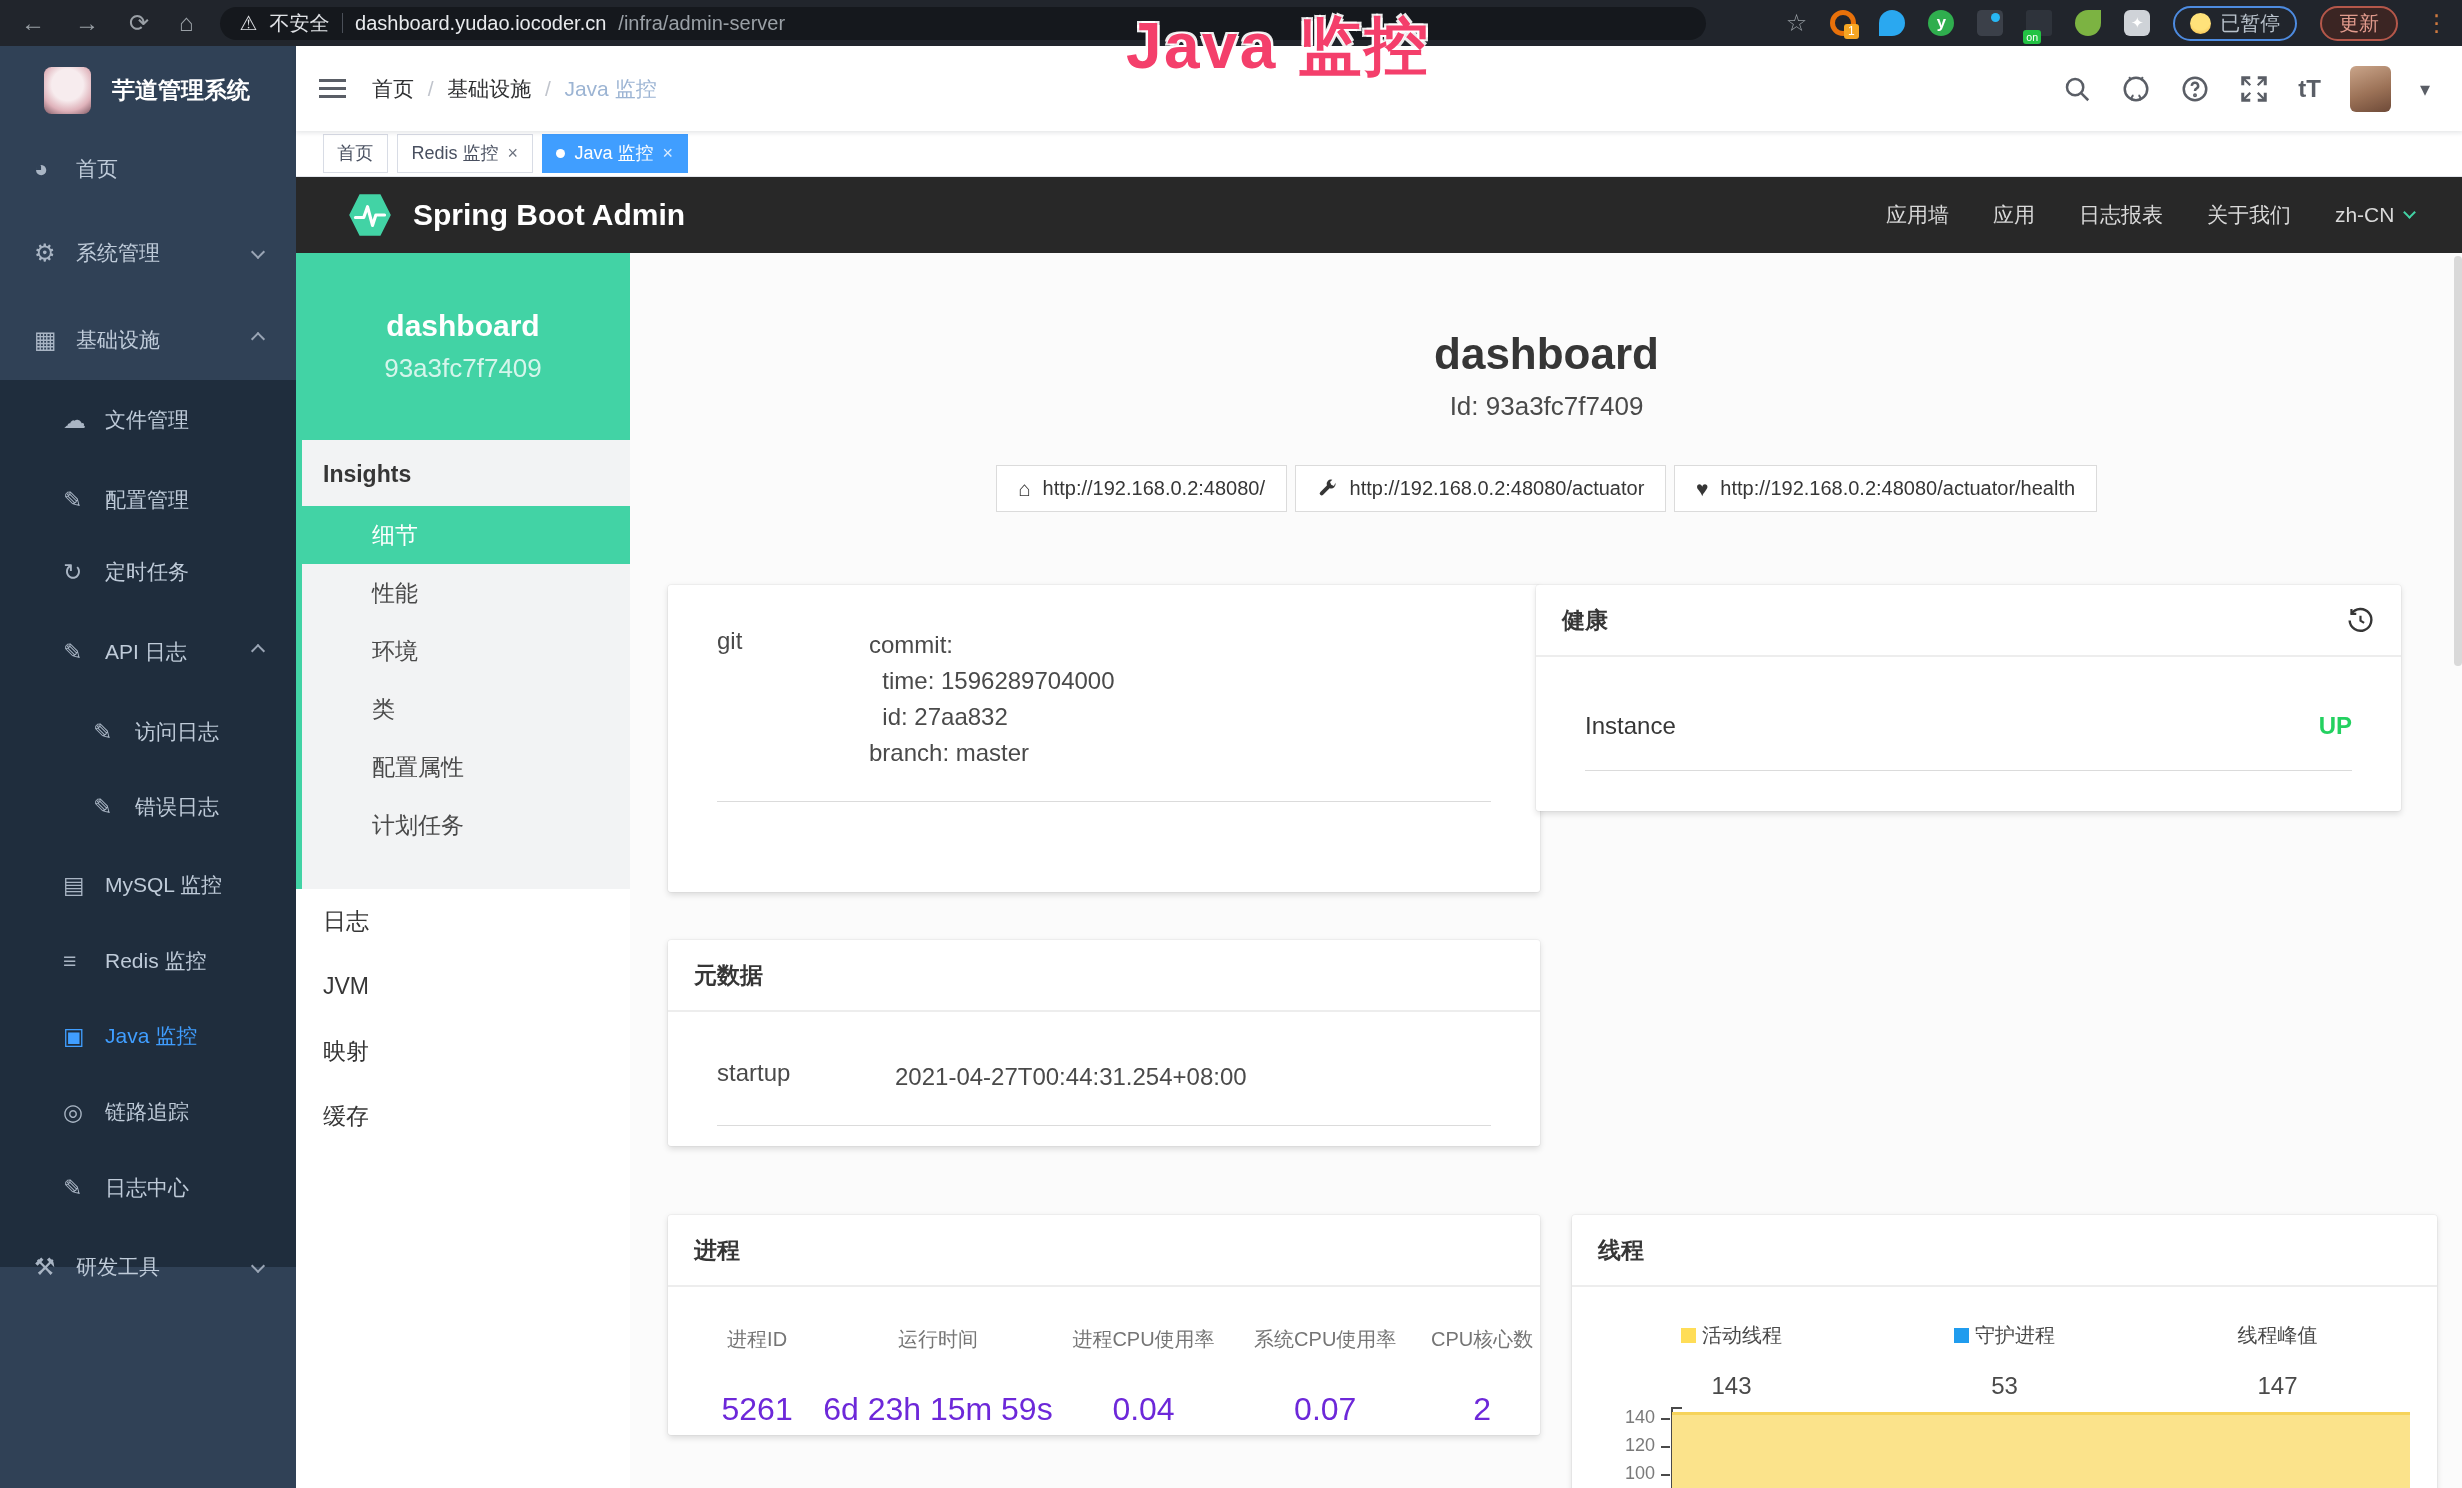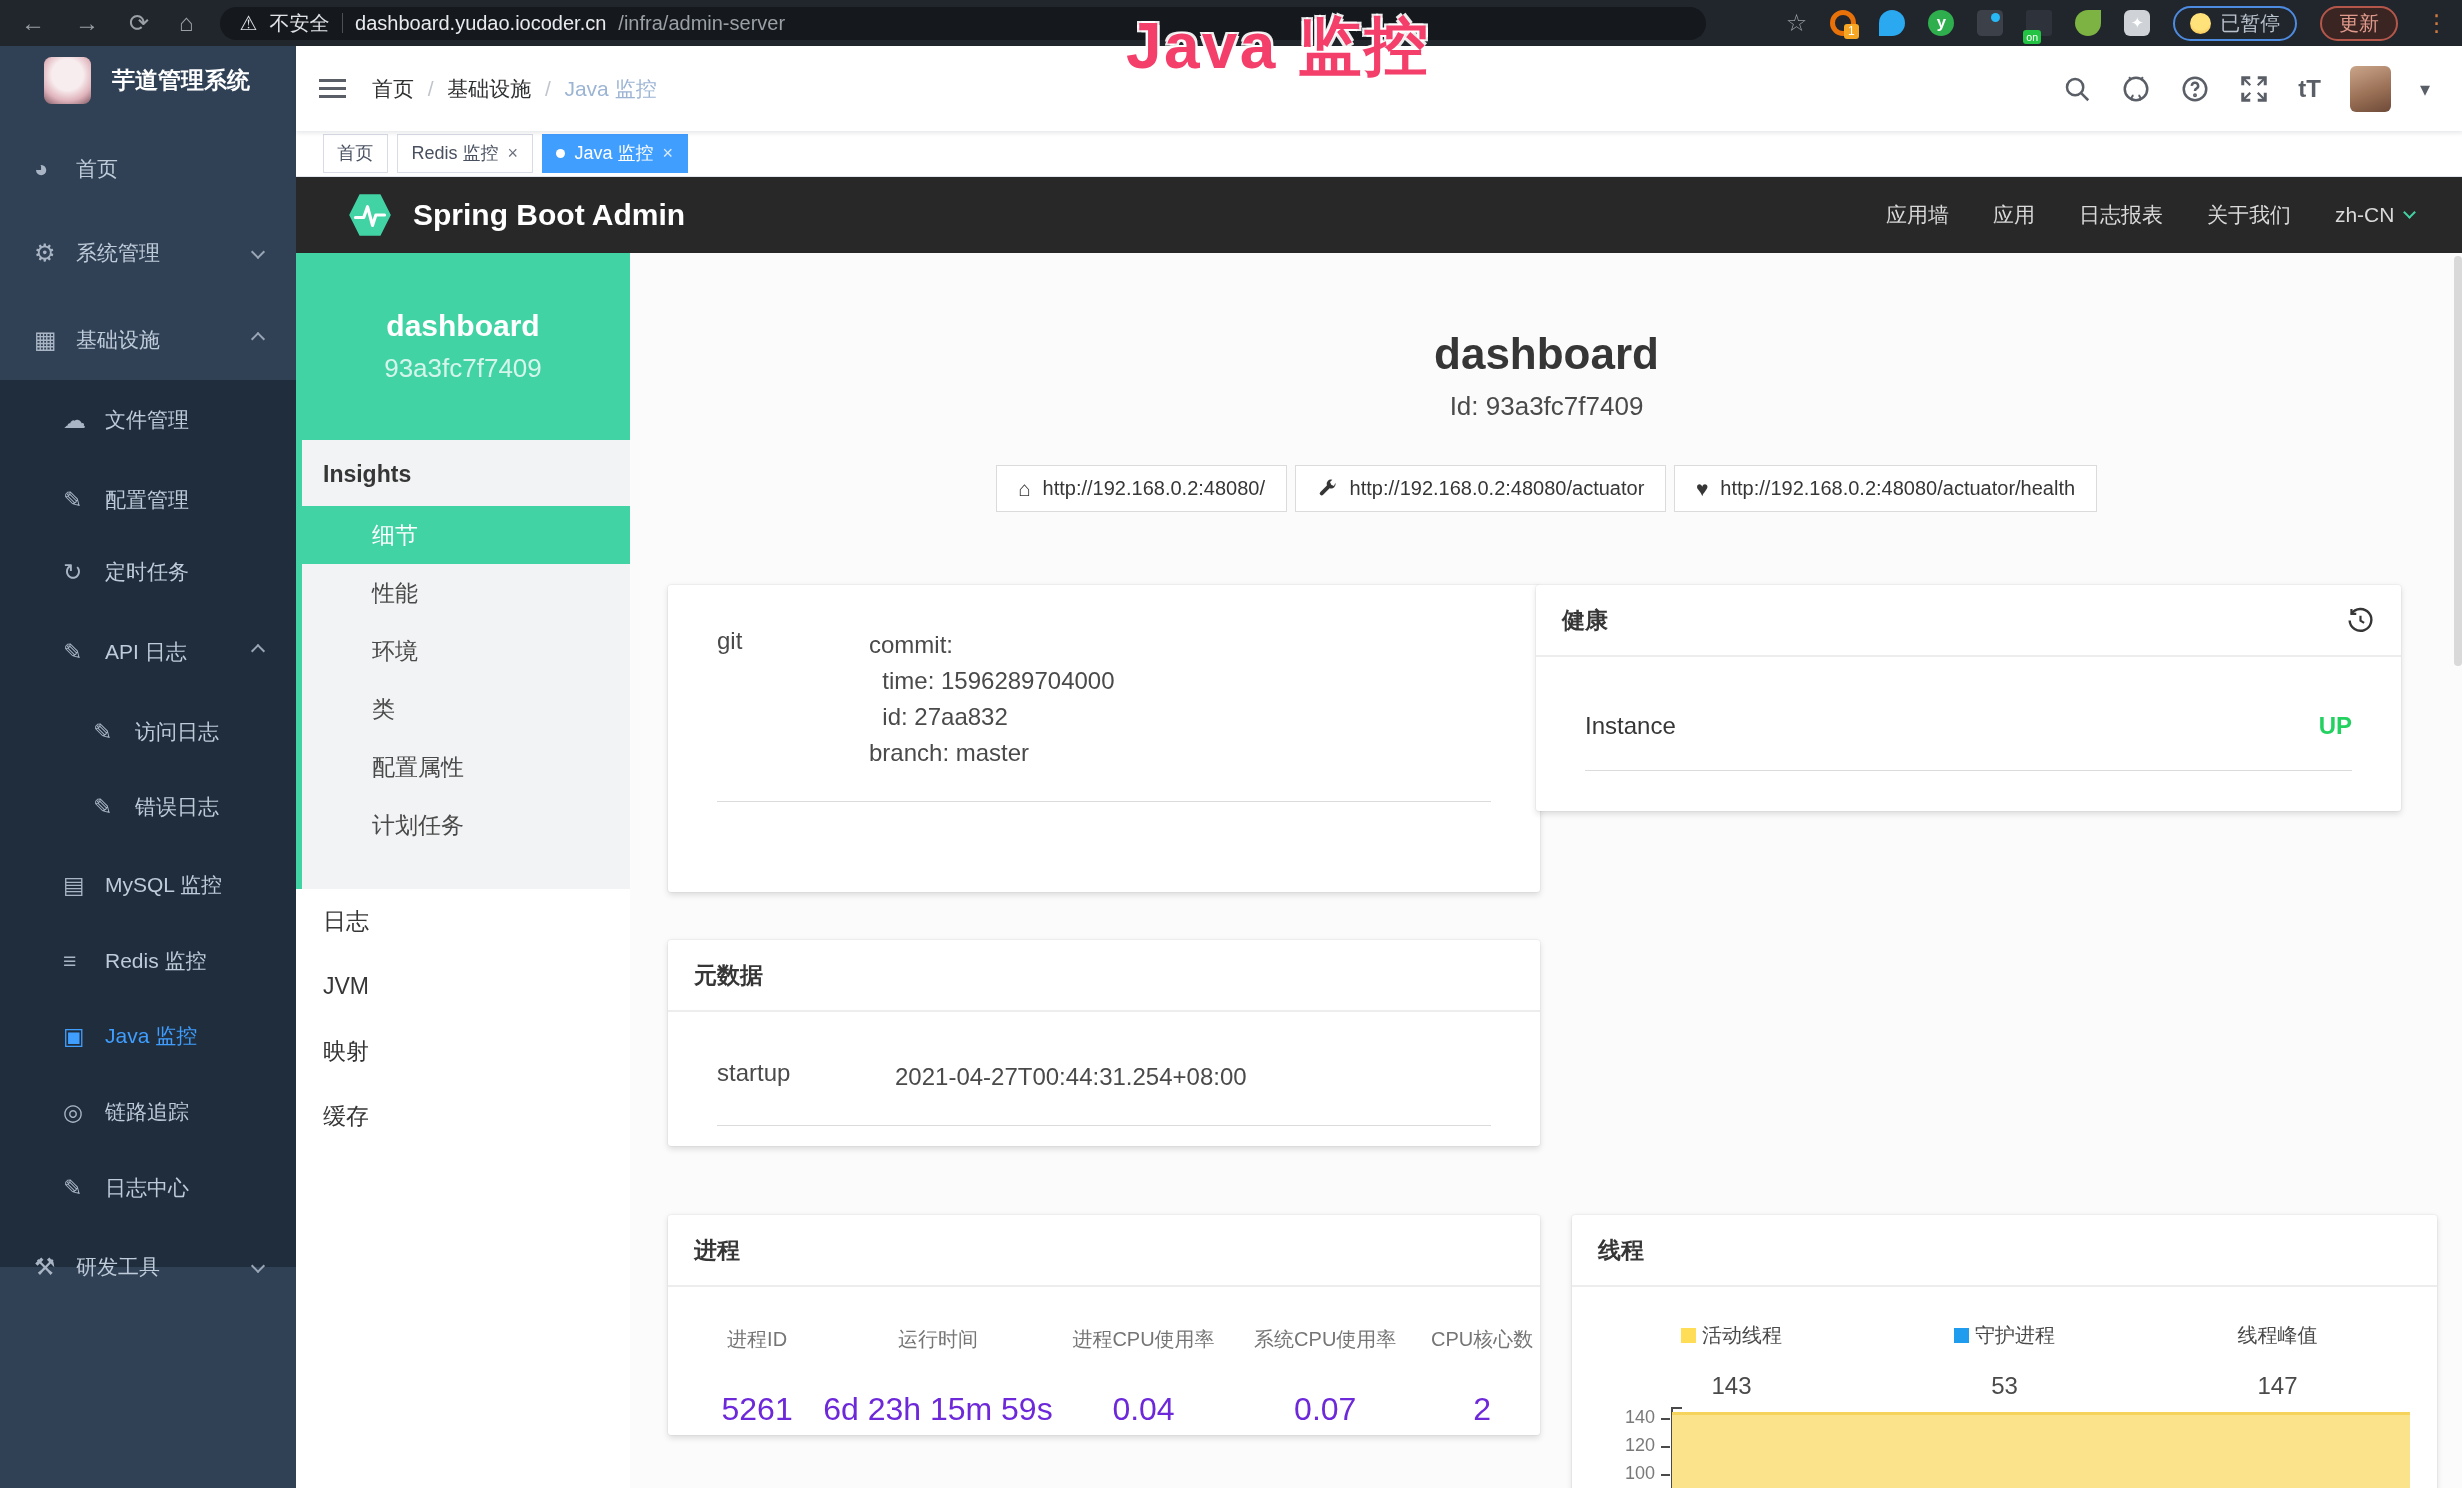--- a/index.html
+++ b/index.html
@@ -42,21 +42,21 @@
   .kebab { color:#d07a3f; font-size:23px; margin-left:4.6px; }
 
   
   .annotation { position:absolute; left:1126px; top:3px; z-index:99; font-size:64px; font-weight:700;
     color:#f43f6b; letter-spacing:2.3px; white-space:nowrap;
     text-shadow:2.3px 2.3px 0 rgba(255,255,255,.92), -2.3px -2.3px 0 rgba(255,255,255,.92),
                 2.3px -2.3px 0 rgba(255,255,255,.92), -2.3px 2.3px 0 rgba(255,255,255,.92); }
 
   
   .sidebar { position:absolute; left:0; top:46px; width:296px; height:1443px; background:#304156; }
-  .logo-row { position:absolute; left:0; top:11px; width:100%; display:flex; align-items:center; padding-left:44px; }
+  .logo-row { position:absolute; left:0; top:21px; width:100%; display:flex; align-items:center; padding-left:44px; }
   .logo-img { width:47px; height:47px; border-radius:7.6px; flex:none;
     background:radial-gradient(circle at 50% 38%, #f7ecee 0 42%, #dfb2ba 70%, #7a5560 100%); }
   .logo-title { margin-left:21px; color:#fff; font-size:23px; font-weight:bold; }
   .s-row { position:absolute; left:0; width:296px; height:42px; display:flex; align-items:center;
     padding-left:34px; cursor:pointer; }
   .s-ico { width:33px; font-size:24px; color:#a9b5c4; flex:none; }
   .s-lab { margin-left:9px; font-size:21px; color:#bfcbd9; white-space:nowrap; }
   .s-arrow { position:absolute; right:33px; }
   .chev { display:inline-block; width:10px; height:10px; border-right:2.3px solid #9aa5b5;
     border-bottom:2.3px solid #9aa5b5; transform:rotate(45deg); }

